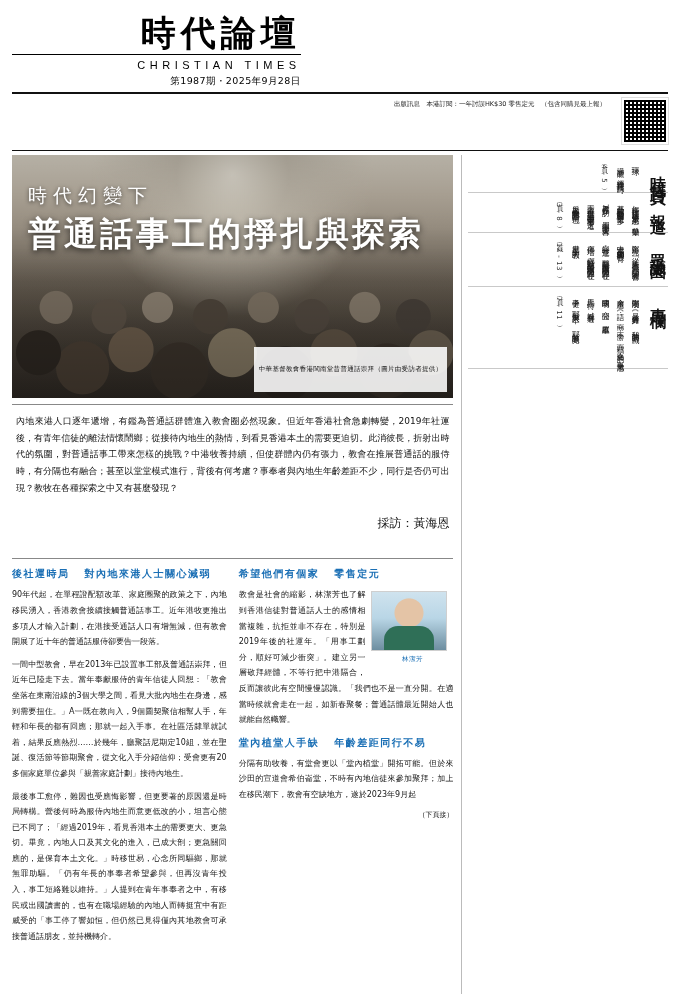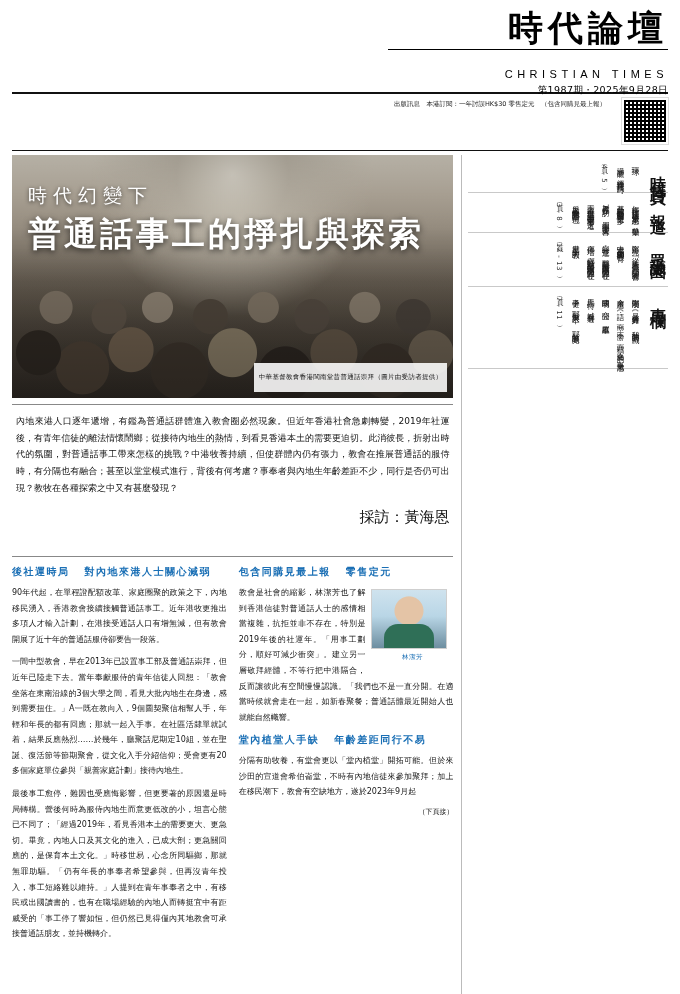--- a/index.html
+++ b/index.html
@@ -19,27 +19,26 @@
     position: relative;
     width: 680px;
     height: 994px;
     box-sizing: border-box;
     padding: 10px 12px 8px 12px;
   }
 
   
   .masthead {
     display: flex;
-    flex-direction: row;
+    flex-direction: column;
     align-items: flex-start;
     justify-content: space-between;
     height: 78px;
     border-bottom: 2px solid #111;
     padding-bottom: 4px;
-    gap: 25px;
   }
   .masthead-left {
     width: 55%;
     height: 100%;
   }
   .masthead-right {
     width: 44%;
     text-align: right;
   }
   .logo-cn {
@@ -50,21 +49,21 @@
     line-height: 1.05;
     color: #000;
   }
   .logo-en {
     font-family: "Liberation Sans", sans-serif;
     font-size: 11px;
     letter-spacing: 4.5px;
     color: #000;
     margin-top: 2px;
     border-top: 1px solid #000;
-    padding-top: 18px;
+    padding-top: 4px;
   }
   .issue-line {
     font-size: 9.5px;
     margin-top: 4px;
     color: #000;
     letter-spacing: 0.4px;
   }
 
   
   .subhead {
@@ -183,39 +182,39 @@
     line-height: 1.18;
     text-shadow: 0 2px 6px rgba(0,0,0,.7);
   }
   .hero-caption {
     position: absolute;
     right: 6px;
     bottom: 6px;
     background: rgba(255,255,255,0.88);
     color: #111;
     font-size: 6.5px;
-    padding: 10px 5px;
+    padding: 18px 5px;
     letter-spacing: .3px;
   }
 
   
   .lead {
     border-top: 1px solid #888;
     border-bottom: 1px solid #888;
     margin-top: 6px;
     padding: 8px 4px 24px 4px;
     font-size: 9px;
     line-height: 1.85;
     text-align: justify;
     color: #111;
   }
   .lead-byline {
     text-align: right;
-    margin-top: 8px;
-    font-size: 15px;
+    margin-top: 16px;
+    font-size: 12px;
     color: #111;
   }
 
   
   .article {
     display: flex;
     flex-direction: row;
     gap: 12px;
     margin-top: 8px;
     flex: 1 1 auto;
@@ -380,21 +379,21 @@
           <div class="body-text">
             <p>90年代起，在單程證配額改革、家庭團聚的政策之下，內地移民湧入，香港教會接續接觸普通話事工。近年港牧更推出多項人才輸入計劃，在港接受通話人口有增無減，但有教會開展了近十年的普通話服侍卻要告一段落。</p>
             <p>一間中型教會，早在2013年已設置事工部及普通話崇拜，但近年已陸走下去。當年奉獻服侍的青年信徒人回想：「教會坐落在東南沿線的3個大學之間，看見大批內地生在身邊，感到需要扭住。」A一既在教向入，9個圖契聚信相幫人手，年輕和年長的都有回應；那就一起入手事。在社區活隸單就試着，結果反應熱烈……於幾年，廳聚話尼期定10組，並在聖誕、復活節等節期聚會，從文化入手分紹信仰；受會更有20多個家庭單位參與「親善家庭計劃」接待內地生。</p>
             <p>最後事工愈停，難因也受應悔影響，但更要著的原因還是時局轉構。營後何時為服侍內地生而意更低改的小，坦言心態已不同了；「經過2019年，看見香港本土的需要更大、更急切。畢竟，內地人口及其文化的進入，已成大剖；更急關回應的，是保育本土文化。」時移世易，心念所同驅鄉，那就無罪助驅。「仍有年長的事奉者希望參與，但再沒青年投入，事工短絡難以維持。」人提到在青年事奉者之中，有移民或出國讀書的，也有在職場經驗的內地人而轉挺宜中有距威受的「事工停了響如恒，但仍然已見得僅內其地教會可承接普通話朋友，並持機轉介。</p>
             <p></p>
           </div>
         </div>
 
         <div class="acol">
           <div class="sec-head">
-            <span>包含同購見最上報</span>
+            <span>希望他們有個家</span>
             <span class="sub">零售定元</span>
           </div>
           <div class="body-text">
             <div class="portrait-wrap">
               <div class="portrait"></div>
               <div class="portrait-cap">林潔芳</div>
             </div>
             <p>教會是社會的縮影，林潔芳也了解到香港信徒對普通話人士的感情相當複雜，抗拒並非不存在，特別是2019年後的社運年。「用事工劃分，順好可減少衝突」。建立另一層敬拜經體，不等行把中港隔合，反而讓彼此有空間慢慢認識。「我們也不是一直分開。在適當時候就會走在一起，如新春聚餐；普通話體最近開始人也就能自然幟響。</p>
           </div>
 

